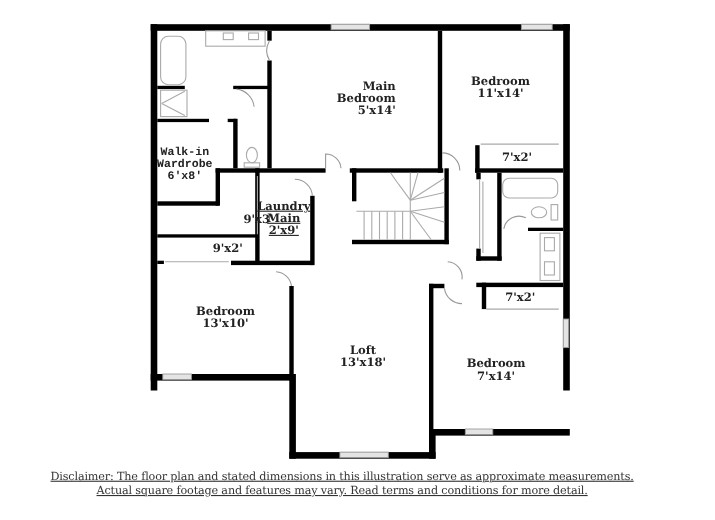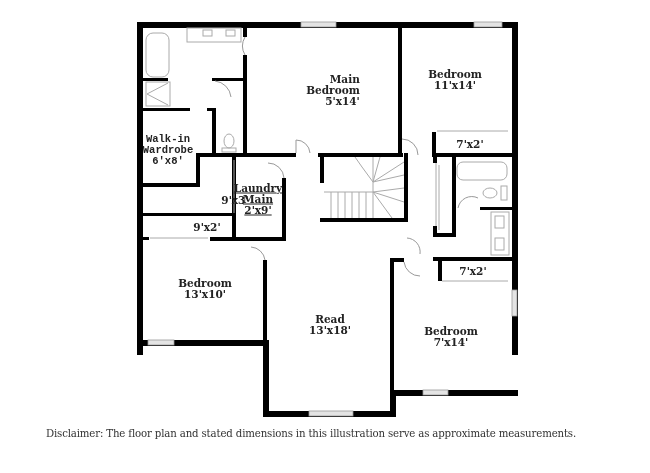--- a/index.html
+++ b/index.html
@@ -1,20 +1,20 @@
 <!DOCTYPE html>
 <html><head>
   <meta charset="utf-8">
   <style>
     html, body { margin: 0; padding: 0; background: #ffffff; }
     body { width: 650px; height: 473px; position: relative; overflow: hidden; font-family: "DejaVu Serif", serif; }
     #plan { position: absolute; left: 0; top: 0; }
     .label { position: absolute; text-align: center; font-family: "DejaVu Serif", serif; font-weight: bold; color: #222; font-size: 10.5px; line-height: 11px; transform: translate(-50%, -50%); white-space: nowrap; }
     .label .dim { font-weight: bold; }
-    .disclaimer { position: absolute; left: 0; width: 622px; top: 427px; text-align: center; font-family: "DejaVu Serif", serif; font-size: 10.2px; color: #333; line-height: 13px; letter-spacing: -0.15px; }
+    .disclaimer { position: absolute; left: 0; width: 622px; top: 427px; text-align: center; font-family: "DejaVu Serif", serif; font-size: 10.2px; color: #333; line-height: 13px; letter-spacing: -0.15px; text-decoration: underline; }
   </style>
 </head>
 <body>
 
 <svg id="plan" width="650" height="473" viewBox="0 0 650 473" xmlns="http://www.w3.org/2000/svg">
 
   <g fill="#000">
 
     <rect x="137" y="22" width="381" height="6"></rect>
 
@@ -189,23 +189,24 @@
   <div class="dim">7'x2'</div>
 </div>
 <div class="label" style="left:473px; top:271px;">
   <div class="dim">7'x2'</div>
 </div>
 <div class="label" style="left:205px; top:289px;">
   <div>Bedroom</div>
   <div class="dim">13'x10'</div>
 </div>
 <div class="label" style="left:330px; top:325px;">
-  <div>Read</div>
+  <div>Loft</div>
   <div class="dim">13'x18'</div>
 </div>
 <div class="label" style="left:451px; top:337px;">
   <div>Bedroom</div>
   <div class="dim">7'x14'</div>
 </div>
 
 <div class="disclaimer">
   <div>Disclaimer: The floor plan and stated dimensions in this illustration serve as approximate measurements.</div>
+  <div>Actual square footage and features may vary. Read terms and conditions for more detail.</div>
 </div>
 
 </body></html>

